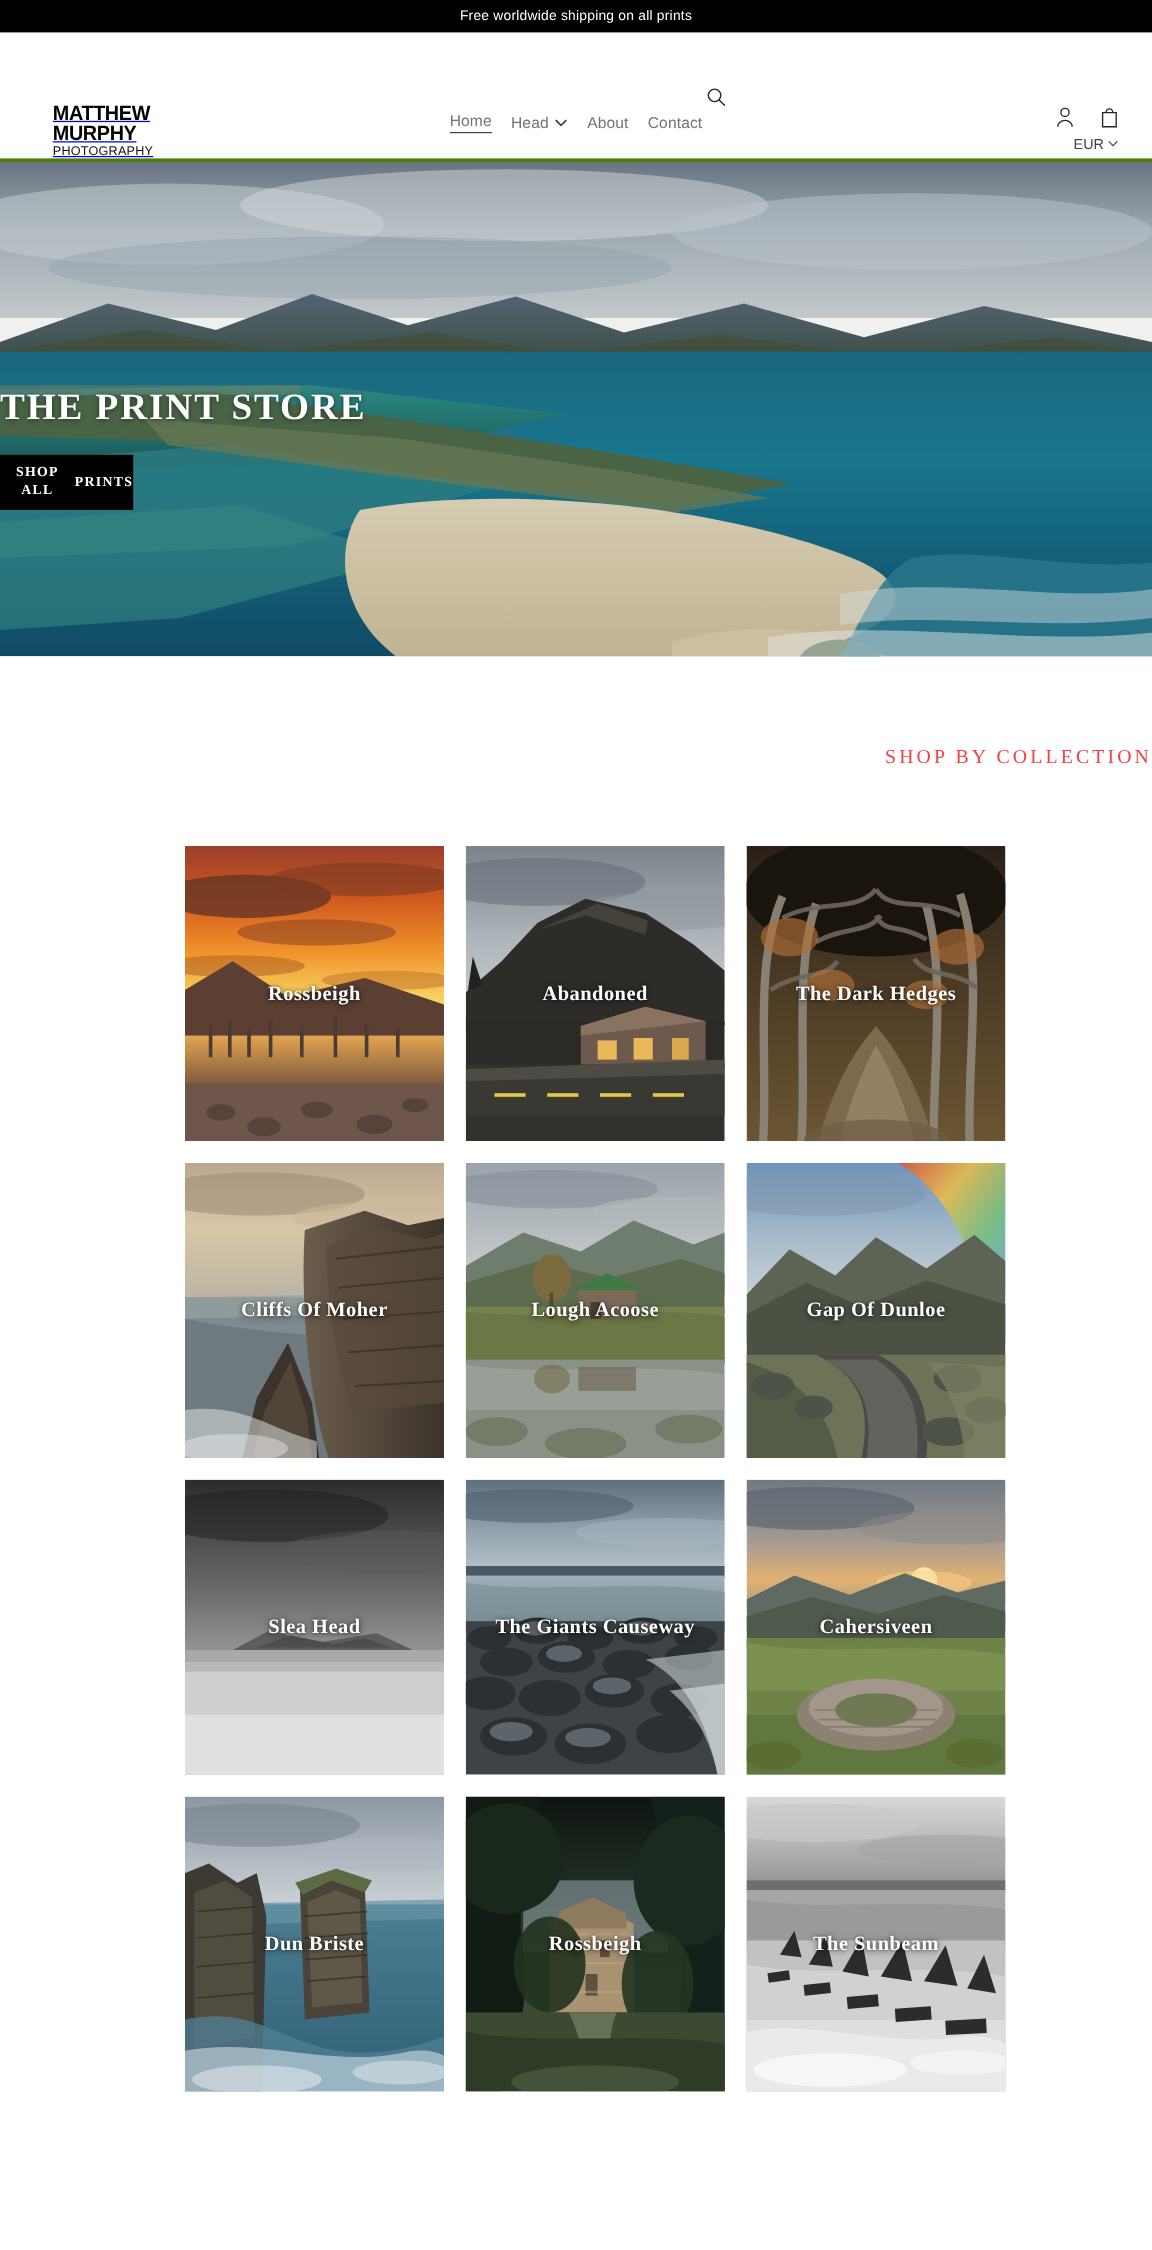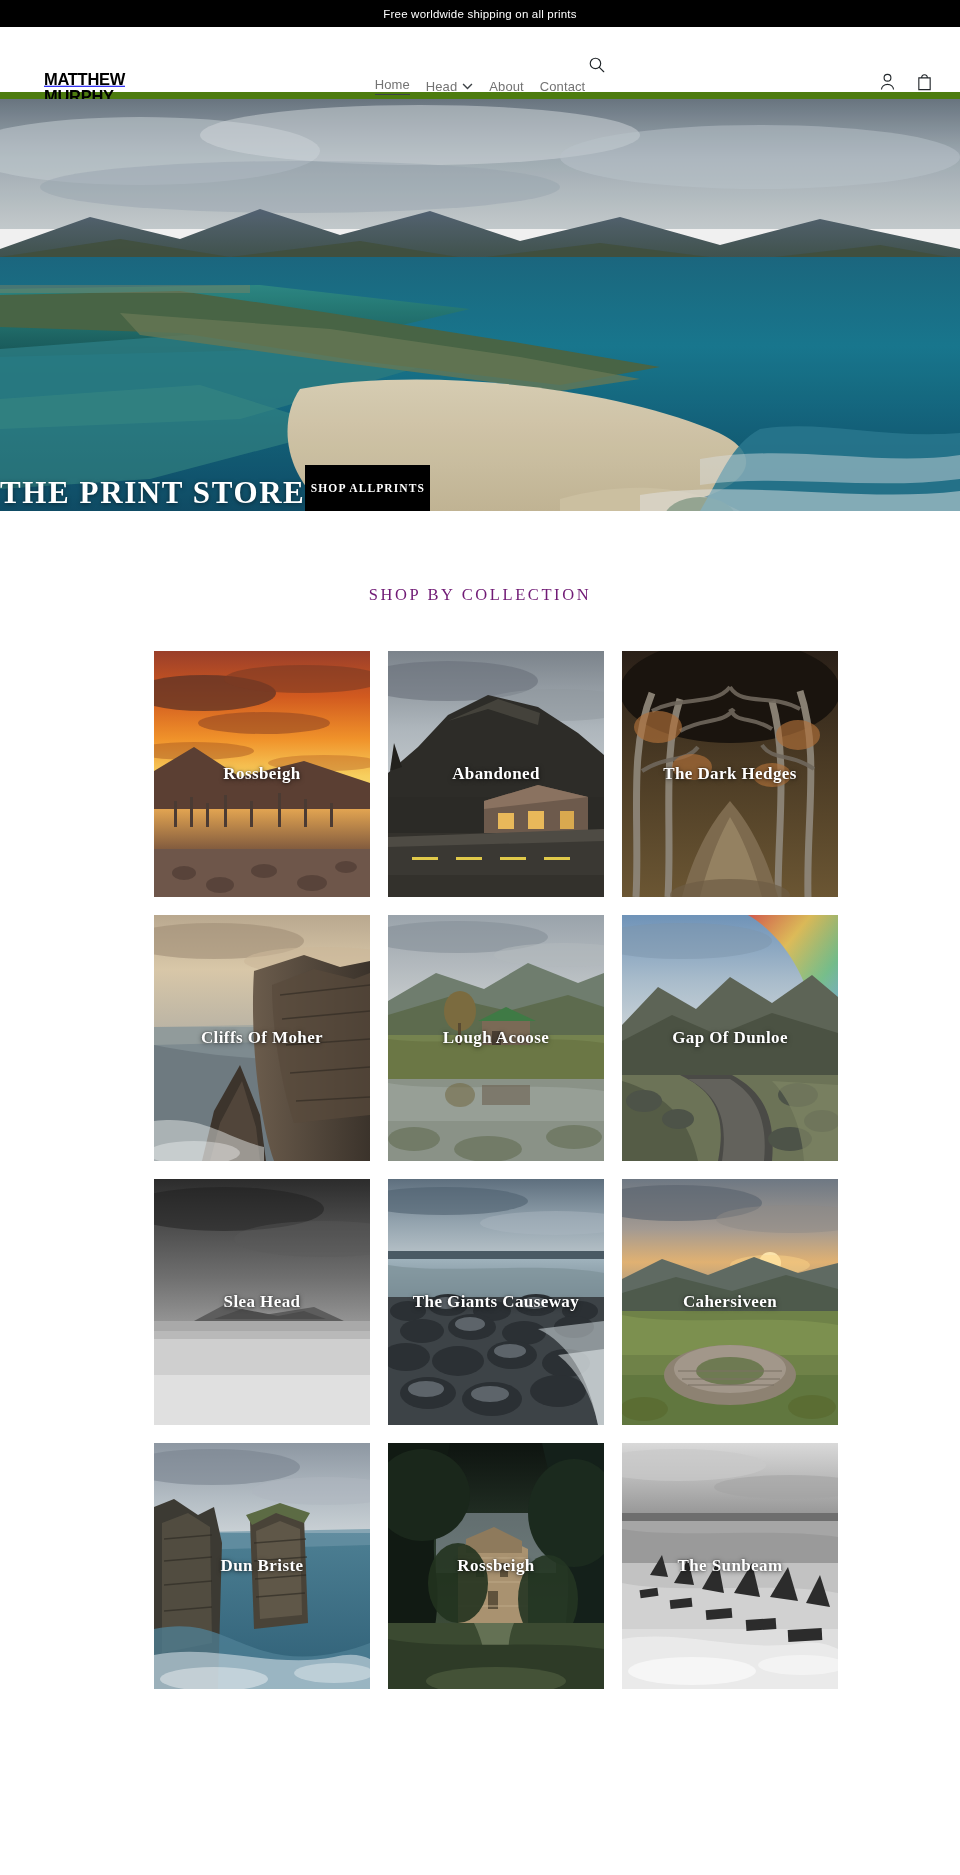--- a/index.html
+++ b/index.html
@@ -20,23 +20,24 @@
     align-items: center;
     justify-content: center;
     font-size: 11.5px;
     letter-spacing: .2px;
     font-weight: 400;
   }
 
   
   .header {
     position: relative;
-    height: 72px;
+    height: 92px;
     background: #ffffff;
-    border-bottom: 7px solid #4d7c0f;
+    border-bottom: 3px solid #4d7c0f;
+    margin-top: 16px;
   }
   .logo {
     position: absolute;
     left: 44px;
     top: 43px;
     line-height: 1.02;
     user-select: none;
   }
   .logo .l1, .logo .l2 {
     font-family: "Liberation Sans", sans-serif;
@@ -121,61 +122,61 @@
     position: relative;
     width: 960px;
     height: 412px;
     overflow: hidden;
   }
   .hero-canvas { position: absolute; inset: 0; }
   .hero-overlay {
     position: absolute;
     inset: 0;
     display: flex;
-    flex-direction: row;
-    align-items: flex-end;
+    flex-direction: column;
+    align-items: flex-start;
     padding-top: 186px;
   }
   .hero-title {
     font-family: "Liberation Serif", serif;
     color: #ffffff;
     font-size: 31px;
     font-weight: 700;
     letter-spacing: 1.6px;
     text-shadow: 0 1px 4px rgba(0,0,0,.5);
   }
   .hero-btn {
     margin-top: 22px;
-    width: 125px;
+    width: 111px;
     height: 46px;
     background: #000000;
     color: #ffffff;
     font-family: "Liberation Serif", serif;
     font-size: 11.5px;
     font-weight: 700;
     letter-spacing: 1.1px;
     line-height: 15px;
     display: flex;
     align-items: center;
     justify-content: center;
     text-align: center;
     border: none;
     cursor: pointer;
   }
 
   
   .collections { padding: 74px 0 0 0; background: #fff; }
   .section-title {
-    text-align: center;
+    text-align: right;
     font-family: "Liberation Serif", serif;
     font-size: 16.5px;
     letter-spacing: 2.6px;
-    color: #701a75;
+    color: #ef4444;
     font-weight: 400;
-    margin-bottom: 46px;
+    margin-bottom: 64px;
   }
   .grid {
     width: 652px;
     margin: 0 auto;
     display: grid;
     grid-template-columns: repeat(3, 216px);
     gap: 18px 18px;
   }
   .tile {
     position: relative;

